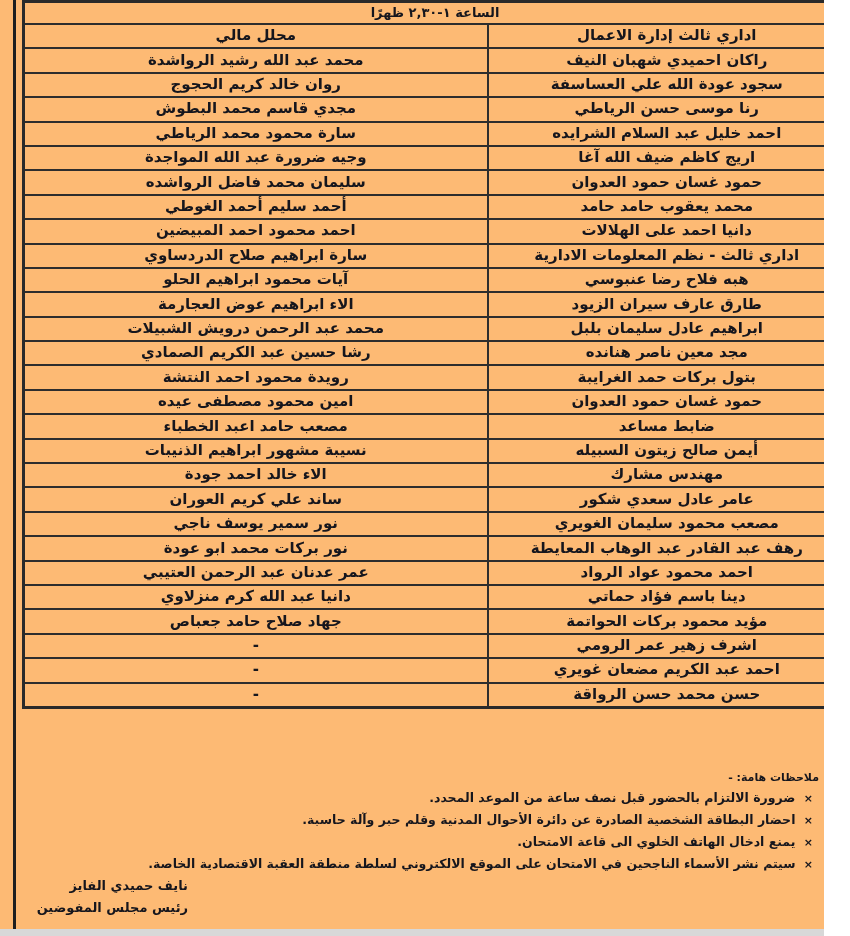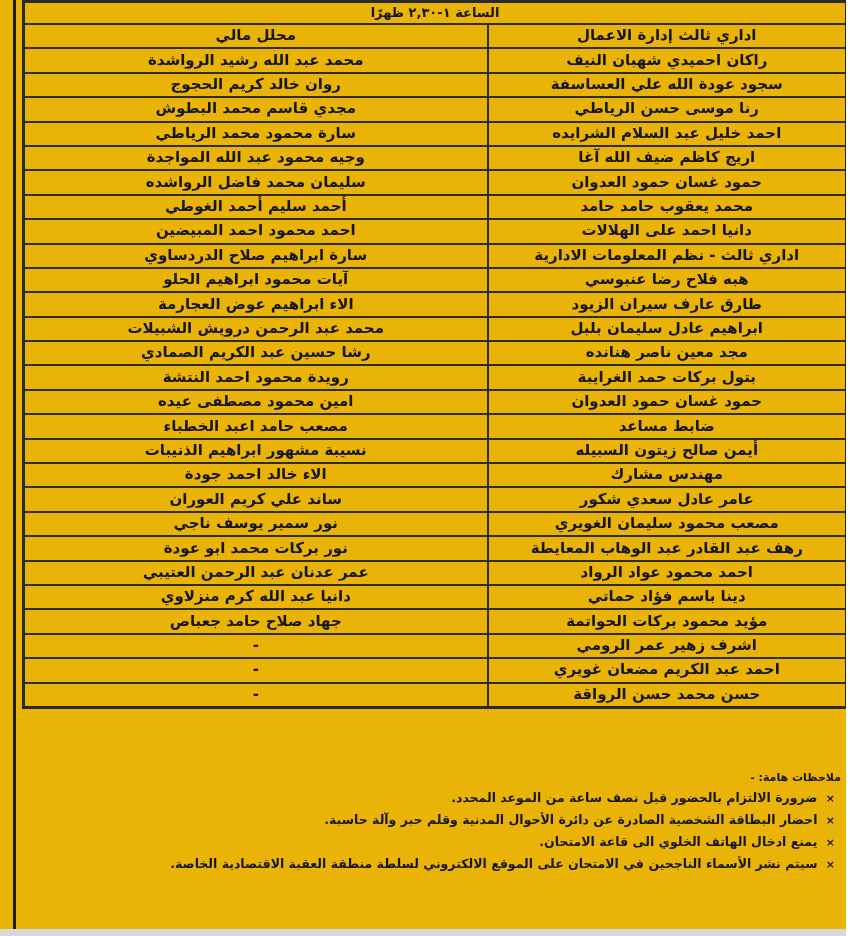--- a/index.html
+++ b/index.html
@@ -1,20 +1,20 @@
 <!DOCTYPE html>
 <html lang="ar"><head>
 <meta charset="utf-8">
 <style>
   html,body{margin:0;padding:0;}
   body{
     width:850px;height:936px;background:#ffffff;
     font-family:"DejaVu Sans","Liberation Sans",sans-serif;
   }
-  .page{position:relative;width:824px;height:936px;background:#eab308;overflow:hidden;padding-left:22px;}
+  .page{position:relative;width:824px;height:936px;background:#fdba74;overflow:hidden;}
   .frame-line{position:absolute;left:13px;top:0;width:3px;height:936px;background:#1e1e1e;}
   table.sched{
     position:absolute;left:22px;top:0;width:823px;
     border-collapse:collapse;table-layout:fixed;direction:rtl;
     border:3px solid #2a2a2a;
   }
   table.sched th, table.sched td{
     border:2px solid #2d2d2d;
     text-align:center;vertical-align:middle;
     font-weight:bold;color:#16161d;font-size:15px;
@@ -69,21 +69,21 @@
         <tr>
           <td>رنا موسى حسن الرياطي</td>
           <td>مجدي قاسم محمد البطوش</td>
         </tr>
         <tr>
           <td>احمد خليل عبد السلام الشرايده</td>
           <td>سارة محمود محمد الرياطي</td>
         </tr>
         <tr>
           <td>اريج كاظم ضيف الله آغا</td>
-          <td>وجيه محمود عبد الله المواجدة</td>
+          <td>وجيه ضرورة عبد الله المواجدة</td>
         </tr>
         <tr>
           <td>حمود غسان حمود العدوان</td>
           <td>سليمان محمد فاضل الرواشده</td>
         </tr>
         <tr>
           <td>محمد يعقوب حامد حامد</td>
           <td>أحمد سليم أحمد الغوطي</td>
         </tr>
         <tr>
@@ -172,16 +172,20 @@
   <div class="notes">
     <div class="notes-title">ملاحظات هامة: -</div>
     <div>
         <div class="note-line"><span class="bullet">×</span> ضرورة الالتزام بالحضور قبل نصف ساعة من الموعد المحدد.</div>
         <div class="note-line"><span class="bullet">×</span> احضار البطاقة الشخصية الصادرة عن دائرة الأحوال المدنية وقلم حبر وآلة حاسبة.</div>
         <div class="note-line"><span class="bullet">×</span> يمنع ادخال الهاتف الخلوي الى قاعة الامتحان.</div>
         <div class="note-line"><span class="bullet">×</span> سيتم نشر الأسماء الناجحين في الامتحان على الموقع الالكتروني لسلطة منطقة العقبة الاقتصادية الخاصة.</div>
       </div>
   </div>
 
+  <div class="signature">
+    <div class="sig-line">نايف حميدي الفايز</div>
+    <div class="sig-line">رئيس مجلس المفوضين</div>
+  </div>
 
   <div class="bottom-edge"></div>
 
 </div>
 
 </body></html>

